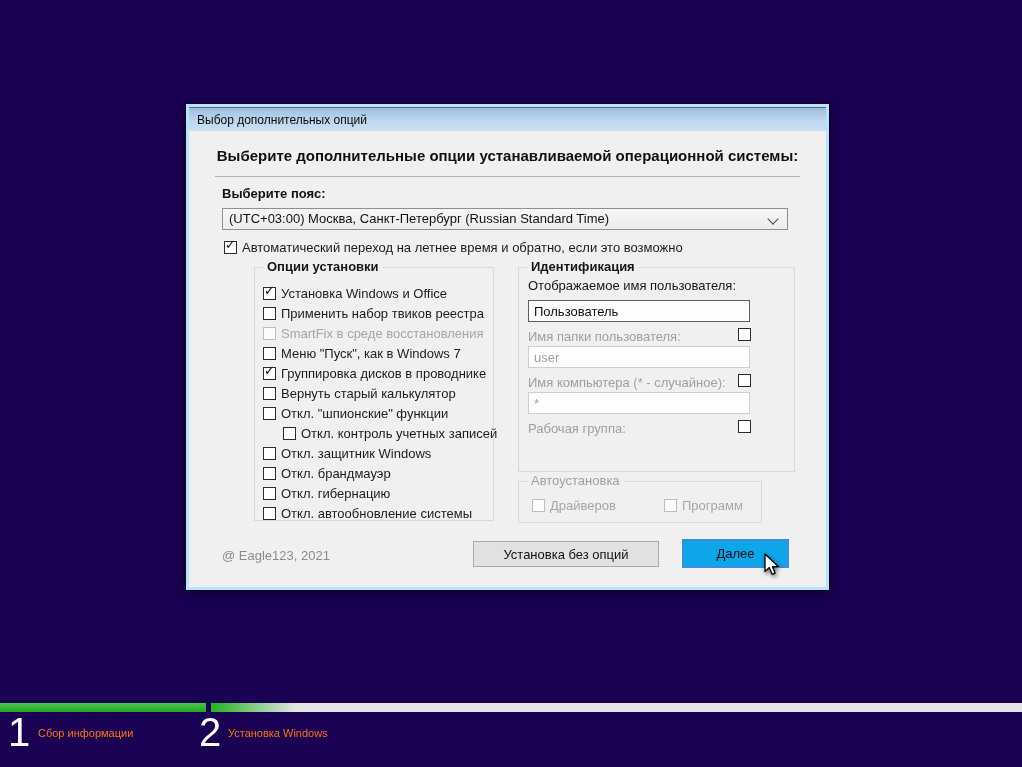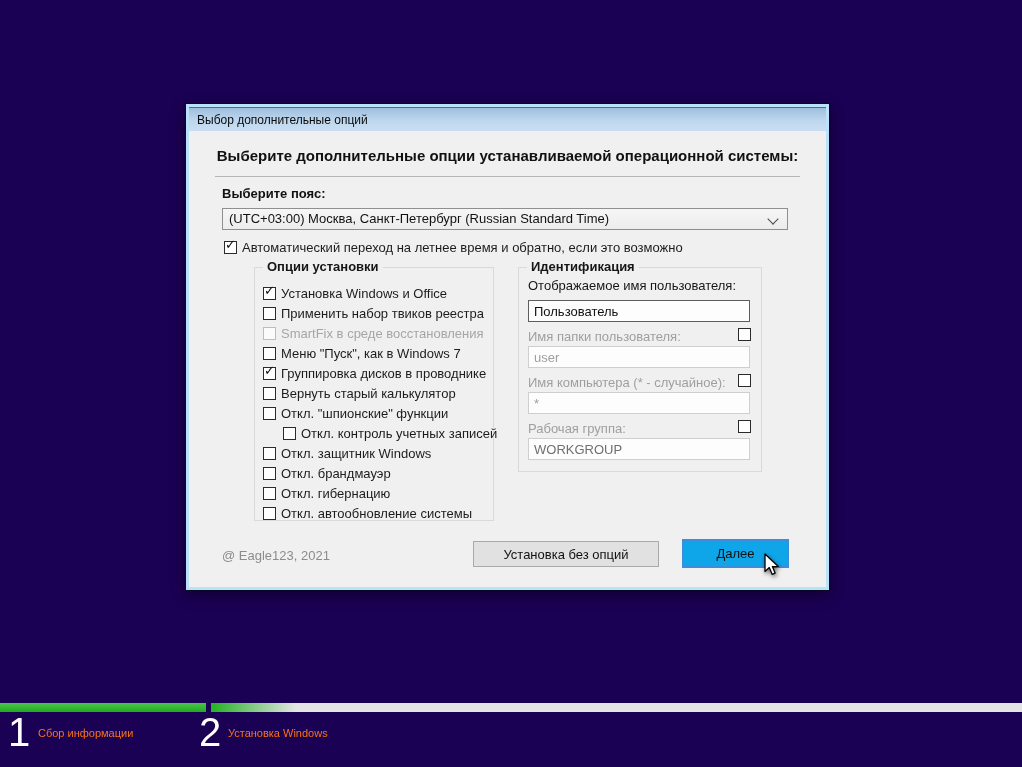--- a/index.html
+++ b/index.html
@@ -80,21 +80,21 @@
   .step-num{position:absolute;top:711px;font-size:40px;font-weight:300;color:#fff;line-height:42px;}
   .step-lbl{position:absolute;top:727px;font-size:11px;color:#f97316;white-space:nowrap;}
   
   .cursor{position:absolute;left:760px;top:552px;filter:drop-shadow(1px 2px 2px rgba(0,0,0,.55));}
 </style>
 </head>
 <body>
 
 <div class="window">
   <div class="titlebar">
-    <span>Выбор дополнительные опций</span>
+    <span>Выбор дополнительных опций</span>
   </div>
   <div class="dlg-body">
     <div class="heading">Выберите дополнительные опции устанавливаемой операционной системы:</div>
     <div class="sep"></div>
 
     <div class="tz-label">Выберите пояс:</div>
     <div class="combo">
       <span>(UTC+03:00) Москва, Санкт-Петербург (Russian Standard Time)</span>
       <span class="chev"></span>
     </div>
@@ -156,39 +156,49 @@
       <div class="row" style="left:8px;top:216px;">
         <span class="cb"></span>
         <span class="lbl">Откл. гибернацию</span>
       </div>
       <div class="row" style="left:8px;top:236px;">
         <span class="cb"></span>
         <span class="lbl">Откл. автообновление системы</span>
       </div>
     </div>
 
-    <div class="group" style="left:329px;top:136px;width:244px;height:205px;">
+    <div class="group" style="left:329px;top:136px;width:277px;height:205px;">
       <span class="legend">Идентификация</span>
 
       <div class="id-label" style="top:10px;">Отображаемое имя пользователя:</div>
       <input class="id-input active" style="top: 32px;" value="Пользователь">
 
       <div class="id-label gray" style="top:61px;">Имя папки пользователя:</div>
       <span class="cb side-cb" style="top:60px;"></span>
       <input class="id-input" style="top: 78px;" value="user">
 
       <div class="id-label gray" style="top:107px;">Имя компьютера (* - случайное):</div>
       <span class="cb side-cb" style="top:106px;"></span>
       <input class="id-input" style="top: 124px;" value="*">
 
       <div class="id-label gray" style="top:153px;">Рабочая группа:</div>
       <span class="cb side-cb" style="top:152px;"></span>
-      <input class="id-input darker" style="top: 170px;" value="WORKGROUP">
-    </div>
-
+    </div>
+
+    <div class="group" style="left:329px;top:350px;width:244px;height:42px;">
+      <span class="legend gray">Автоустановка</span>
+      <div class="row dis" style="left:13px;top:14px;">
+        <span class="cb dis"></span>
+        <span class="lbl">Драйверов</span>
+      </div>
+      <div class="row dis" style="left:145px;top:14px;">
+        <span class="cb dis"></span>
+        <span class="lbl">Программ</span>
+      </div>
+    </div>
 
     <div class="credit">@ Eagle123, 2021</div>
     <div class="btn plain">Установка без опций</div>
     <div class="btn default">Далее</div>
   </div>
 </div>
 
 <div class="track seg1"></div>
 <div class="track seg2">
   <div class="fade"></div>

